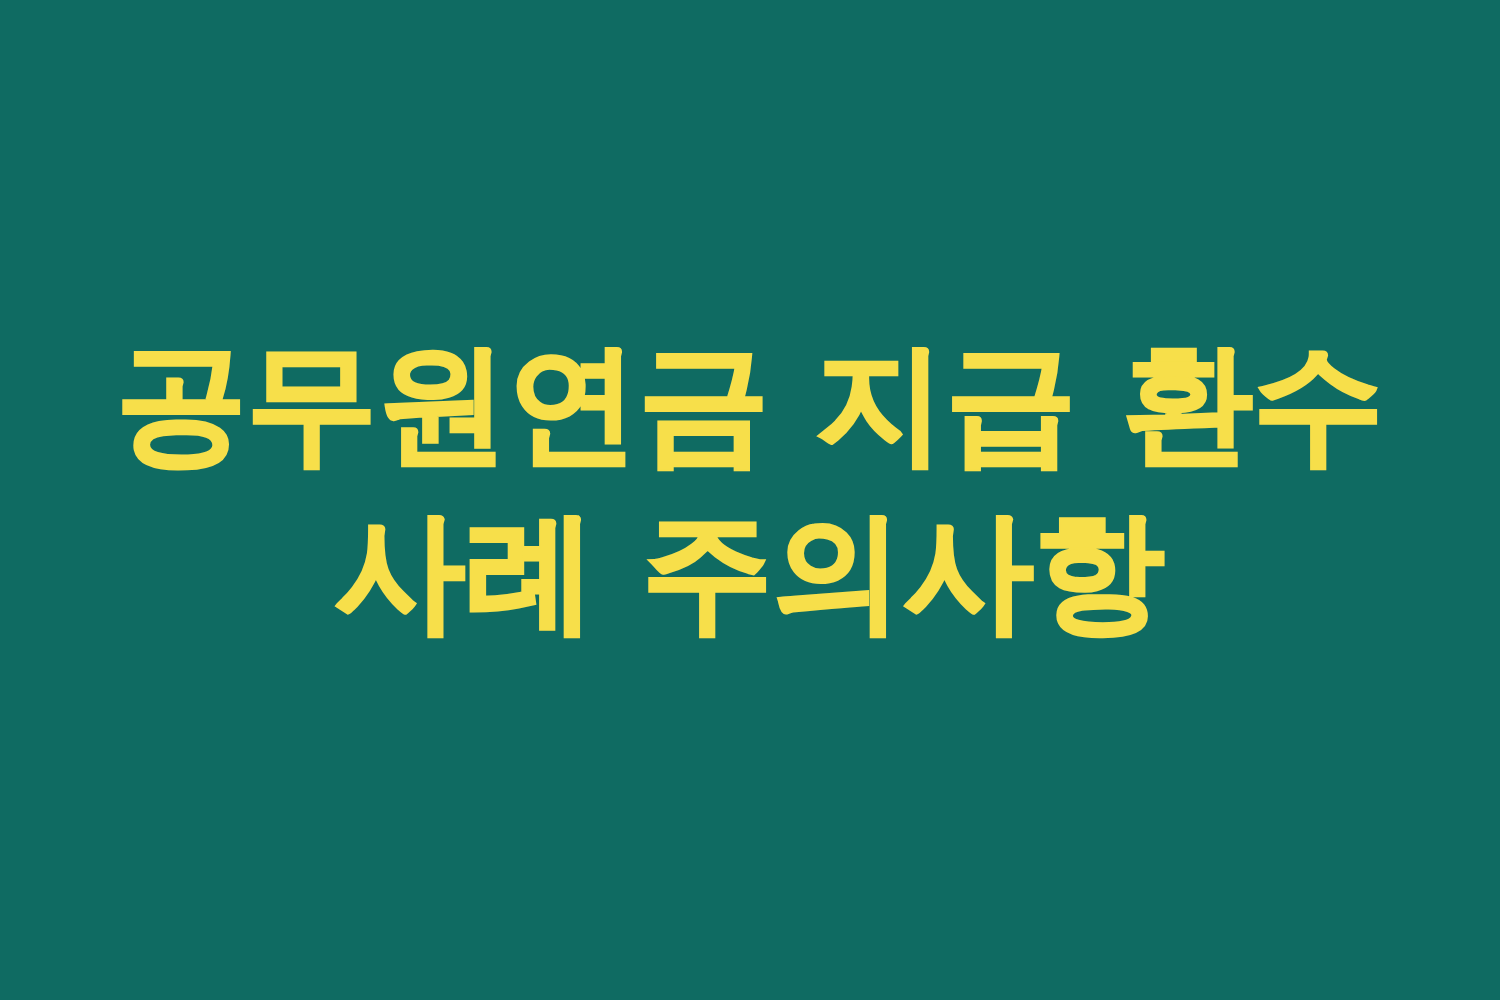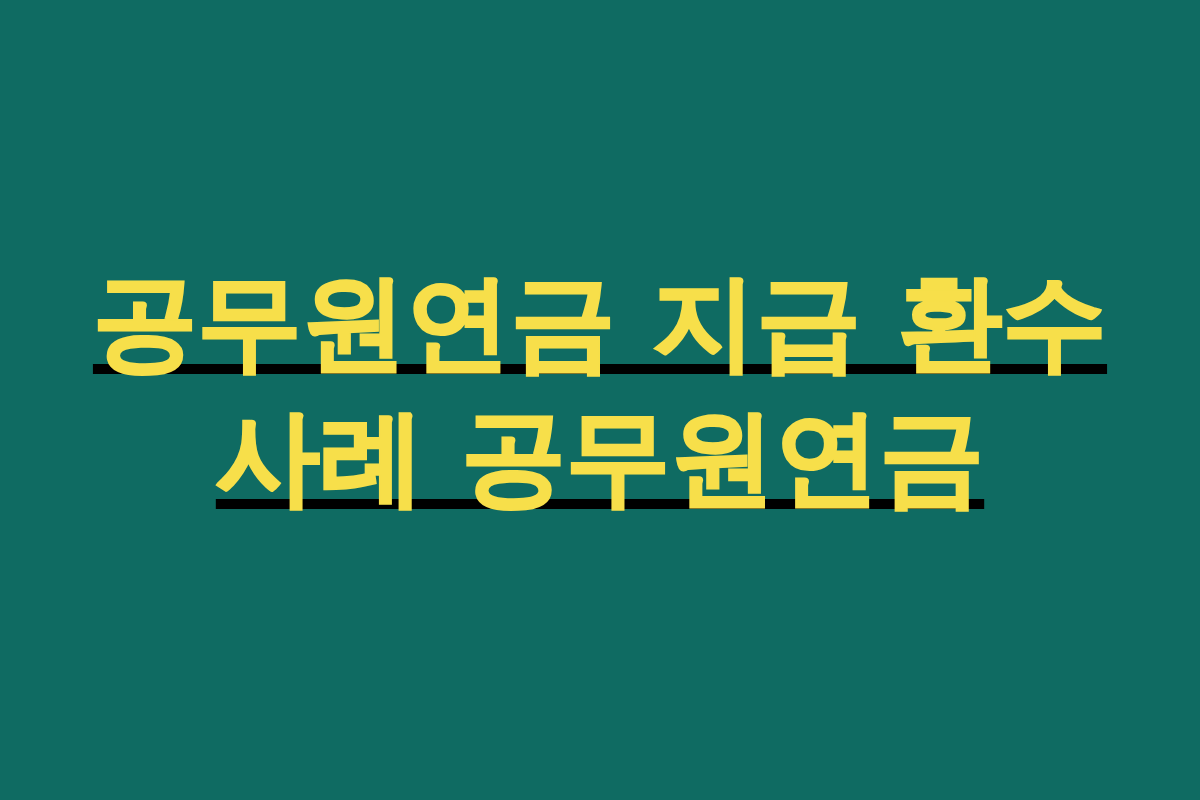--- a/index.html
+++ b/index.html
@@ -17,21 +17,20 @@
 
   #thumbnail-card {
     position: relative;
     width: 1200px;
     height: 800px;
     box-sizing: border-box;
     display: flex;
     align-items: center;
     justify-content: center;
     background: #0F6B62;
-    text-decoration: underline;
   }
 
   #title-block {
     position: relative;
     width: 100%;
     text-align: center;
     
     transform: translateY(-10px);
     padding: 0 40px;
     box-sizing: border-box;
@@ -62,17 +61,17 @@
 </style>
 </head>
 <body>
 
 <div id="thumbnail-card" style="background: rgb(15, 107, 98);">
 
   <div id="title-block">
 
     <span class="title-line title-line--primary" style="color: rgb(247, 223, 74); -webkit-text-stroke: 2.5px rgb(247, 223, 74);">공무원연금 지급 환수</span>
 
-    <span class="title-line title-line--secondary" style="color: rgb(247, 223, 74); -webkit-text-stroke: 2.5px rgb(247, 223, 74);">사례 공무원연금</span>
+    <span class="title-line title-line--secondary" style="color: rgb(247, 223, 74); -webkit-text-stroke: 2.5px rgb(247, 223, 74);">사례 주의사항</span>
 
   </div>
 
 </div>
 
 </body></html>

